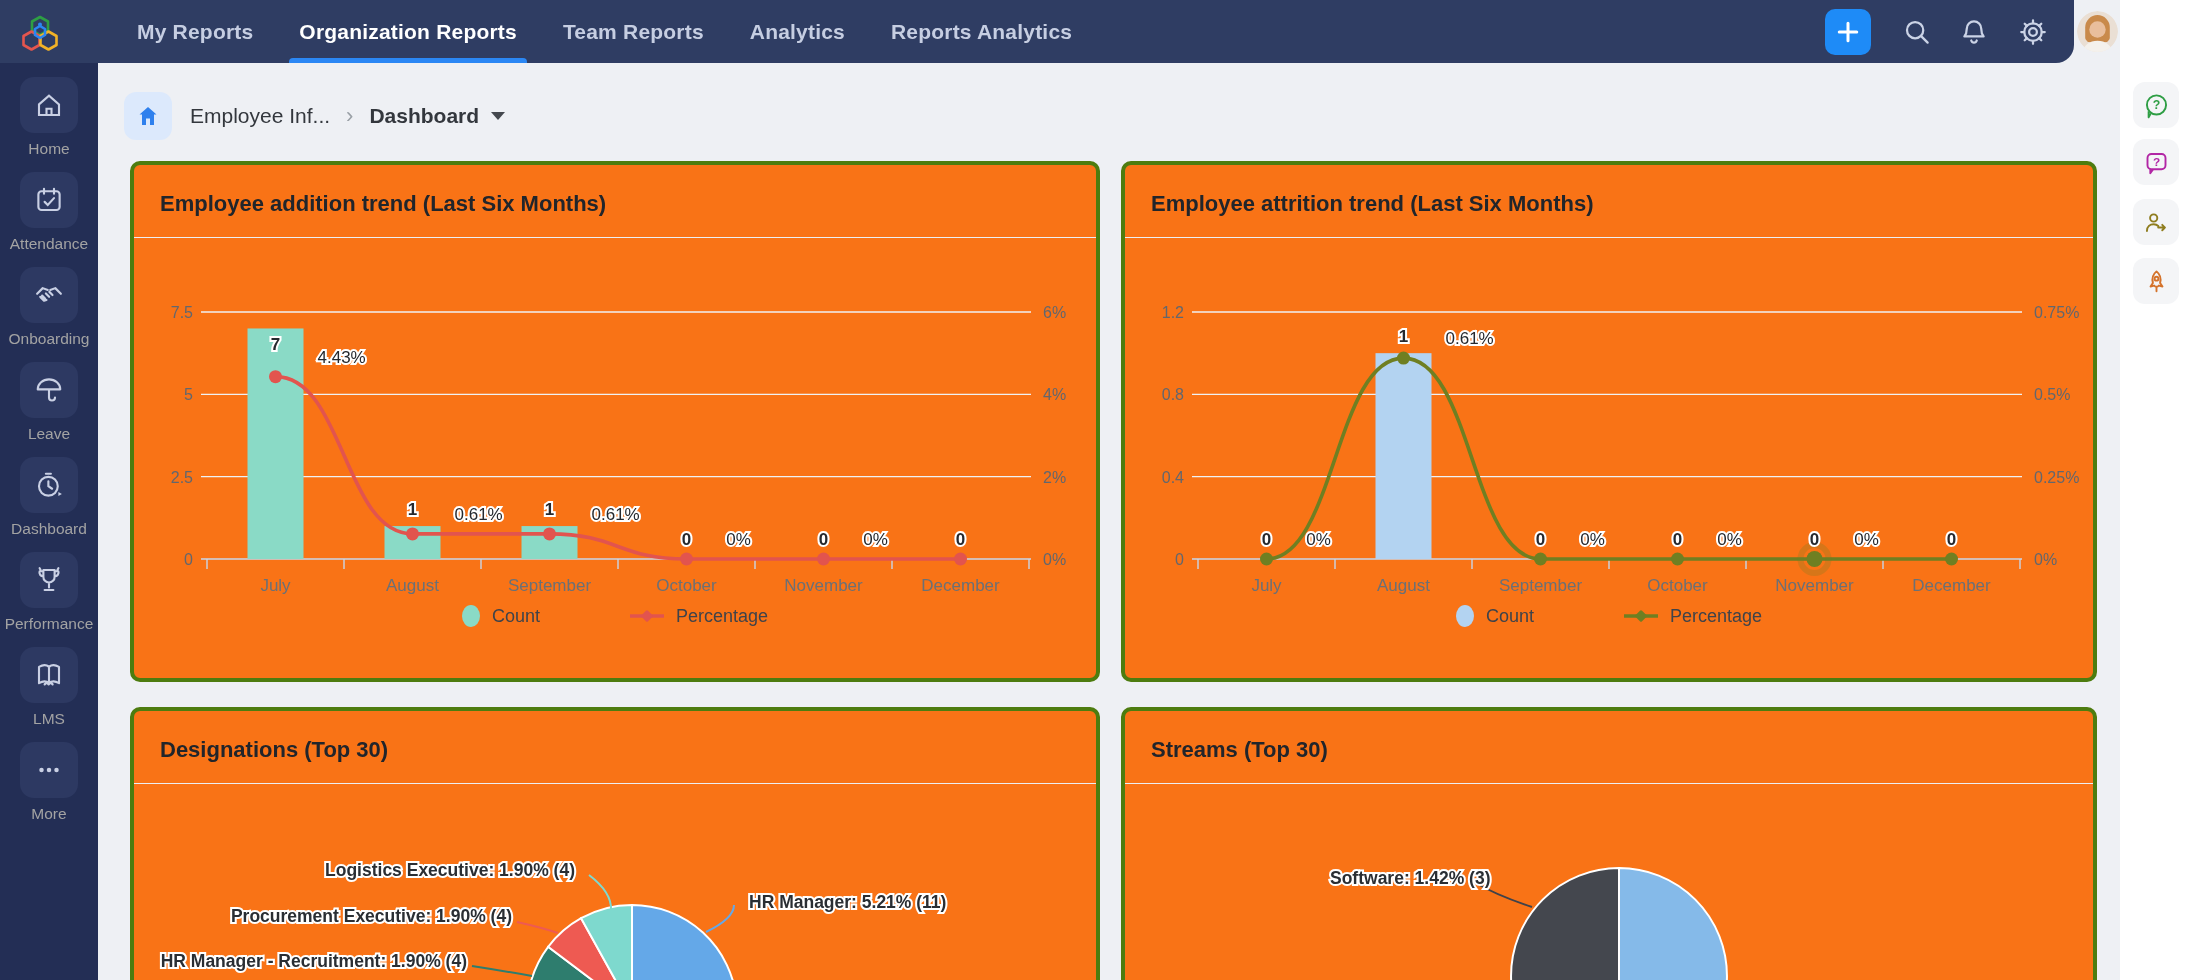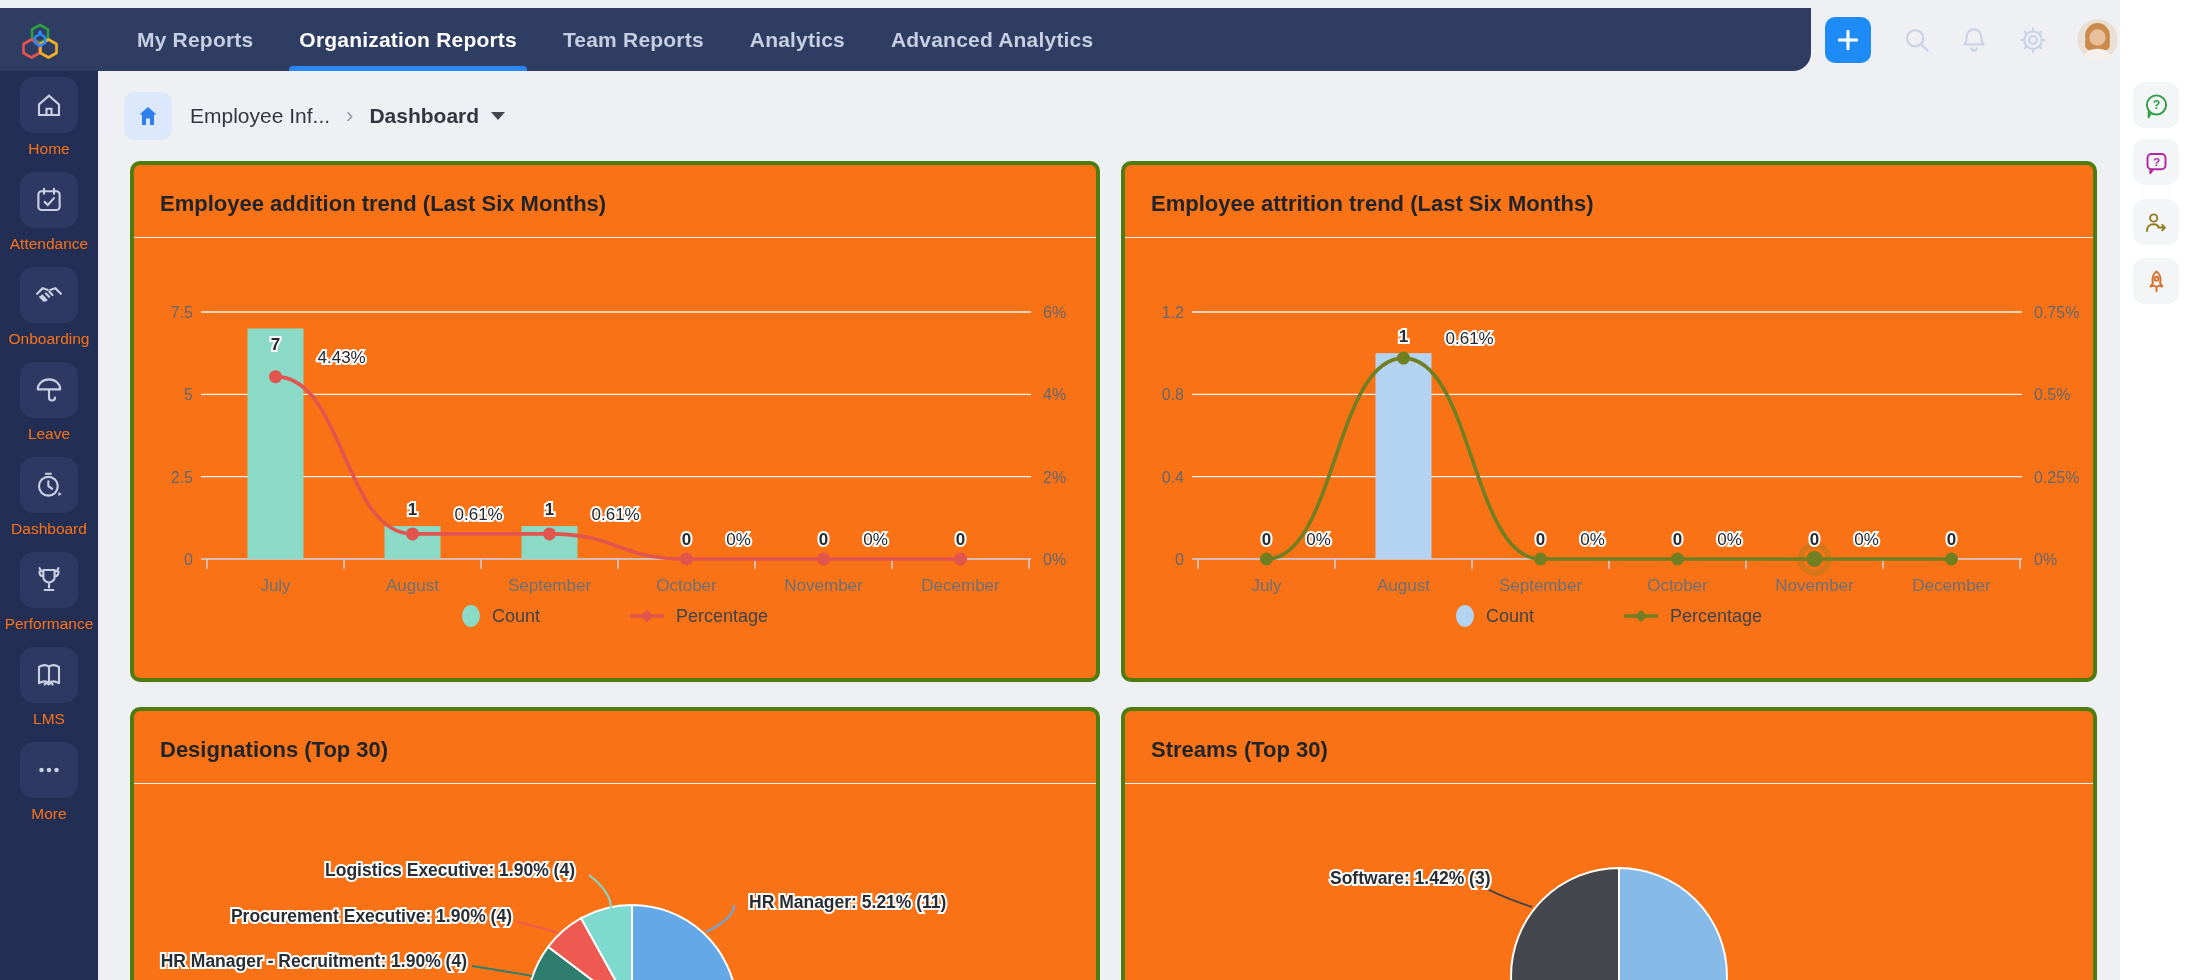--- a/index.html
+++ b/index.html
@@ -1,41 +1,41 @@
 <!DOCTYPE html>
 <html style="--underline: #2B87F4;"><head>
 <meta charset="utf-8">
 <style>
   html,body{margin:0;padding:0;}
   body{font-family:"Liberation Sans","DejaVu Sans",sans-serif;}
   #stage{position:relative;width:2192px;height:980px;background:#EEF0F4;overflow:hidden;}
 
   
-  #nav{position:absolute;left:0;top:8px;width:1811px;height:63px;background:#2F3D63;
+  #nav{position:absolute;left:0;top:0;width:2074px;height:63px;background:#2F3D63;
        border-radius:0 0 18px 0;z-index:5;}
   #logo{position:absolute;left:18px;top:10px;width:44px;height:44px;}
   #nav-tabs{position:absolute;left:137px;top:0;height:63px;display:flex;gap:46px;}
   .tab{position:relative;display:flex;align-items:center;height:63px;color:#C6CEE2;
        font-size:21px;font-weight:600;letter-spacing:.2px;cursor:pointer;white-space:nowrap;}
   .tab.active{color:#FFFFFF;}
   .tab.active::after{content:'';position:absolute;left:-10px;right:-10px;bottom:0;height:5px;
        background:var(--underline,#2B87F4);border-radius:4px 4px 0 0;}
   .nav-act{position:absolute;top:0;height:63px;display:flex;align-items:center;color:#CBD3E6;}
   #add-btn{position:absolute;left:1825px;top:9px;width:46px;height:46px;border-radius:10px;
        background:#1E8BF7;display:flex;align-items:center;justify-content:center;cursor:pointer;}
   .topicon{width:30px;height:30px;}
   #avatar{position:absolute;left:2077px;top:11px;width:41px;height:41px;border-radius:50%;overflow:hidden;}
 
   
   #sidebar{position:absolute;left:0;top:63px;width:98px;height:917px;background:#232E55;z-index:4;}
   .side-item{width:98px;margin-top:14px;display:flex;flex-direction:column;align-items:center;}
   .side-tile{width:58px;height:56px;border-radius:14px;background:#2D3962;display:flex;
        align-items:center;justify-content:center;color:#C9D0E4;cursor:pointer;}
   .side-tile svg{width:30px;height:30px;}
-  .side-label{margin-top:7px;font-size:15.5px;color:#f97316;}
+  .side-label{margin-top:7px;font-size:15.5px;color:#a3a3a3;}
 
   
   #rail{position:absolute;left:2120px;top:0;width:72px;height:980px;background:#FFFFFF;z-index:1;}
   .rail-tile{position:absolute;left:13px;width:46px;height:46px;border-radius:12px;background:#F4F5F7;
        display:flex;align-items:center;justify-content:center;cursor:pointer;}
   .rail-tile svg{width:27px;height:27px;}
 
   
   #crumb{position:absolute;left:124px;top:92px;height:48px;display:flex;align-items:center;z-index:2;}
   #crumb-home{width:48px;height:48px;border-radius:12px;background:#DCE9FC;display:flex;
@@ -102,21 +102,21 @@
         <path stroke="#F2B227" d="M30.5 21.5 l8 4.5 v9 l-8 4.5 -8-4.5 v-9 Z"></path>
         <path stroke="#2B87F4" d="M22 16 l5 3 v6 l-5 3 -5-3 v-6 Z"></path>
       </g>
       <circle cx="22" cy="14.5" r="2" fill="#2B87F4"></circle>
     </svg>
     <nav id="nav-tabs">
         <div class="tab">My Reports</div>
         <div class="tab active">Organization Reports</div>
         <div class="tab">Team Reports</div>
         <div class="tab">Analytics</div>
-        <div class="tab">Advanced Analytics</div>
+        <div class="tab">Reports Analytics</div>
       </nav>
 
     <div id="add-btn">
       <svg class="topicon" viewBox="0 0 24 24">
           <path d="M12 5v14M5 12h14" stroke="#FFFFFF" stroke-width="2.4" stroke-linecap="round" fill="none"></path>
         </svg>
     </div>
     <div class="nav-act" style="left:1902px">
       <svg class="topicon" viewBox="0 0 24 24" fill="none" stroke="#CBD3E6" stroke-width="1.8">
         <circle cx="10.5" cy="10.5" r="6.5"></circle>

